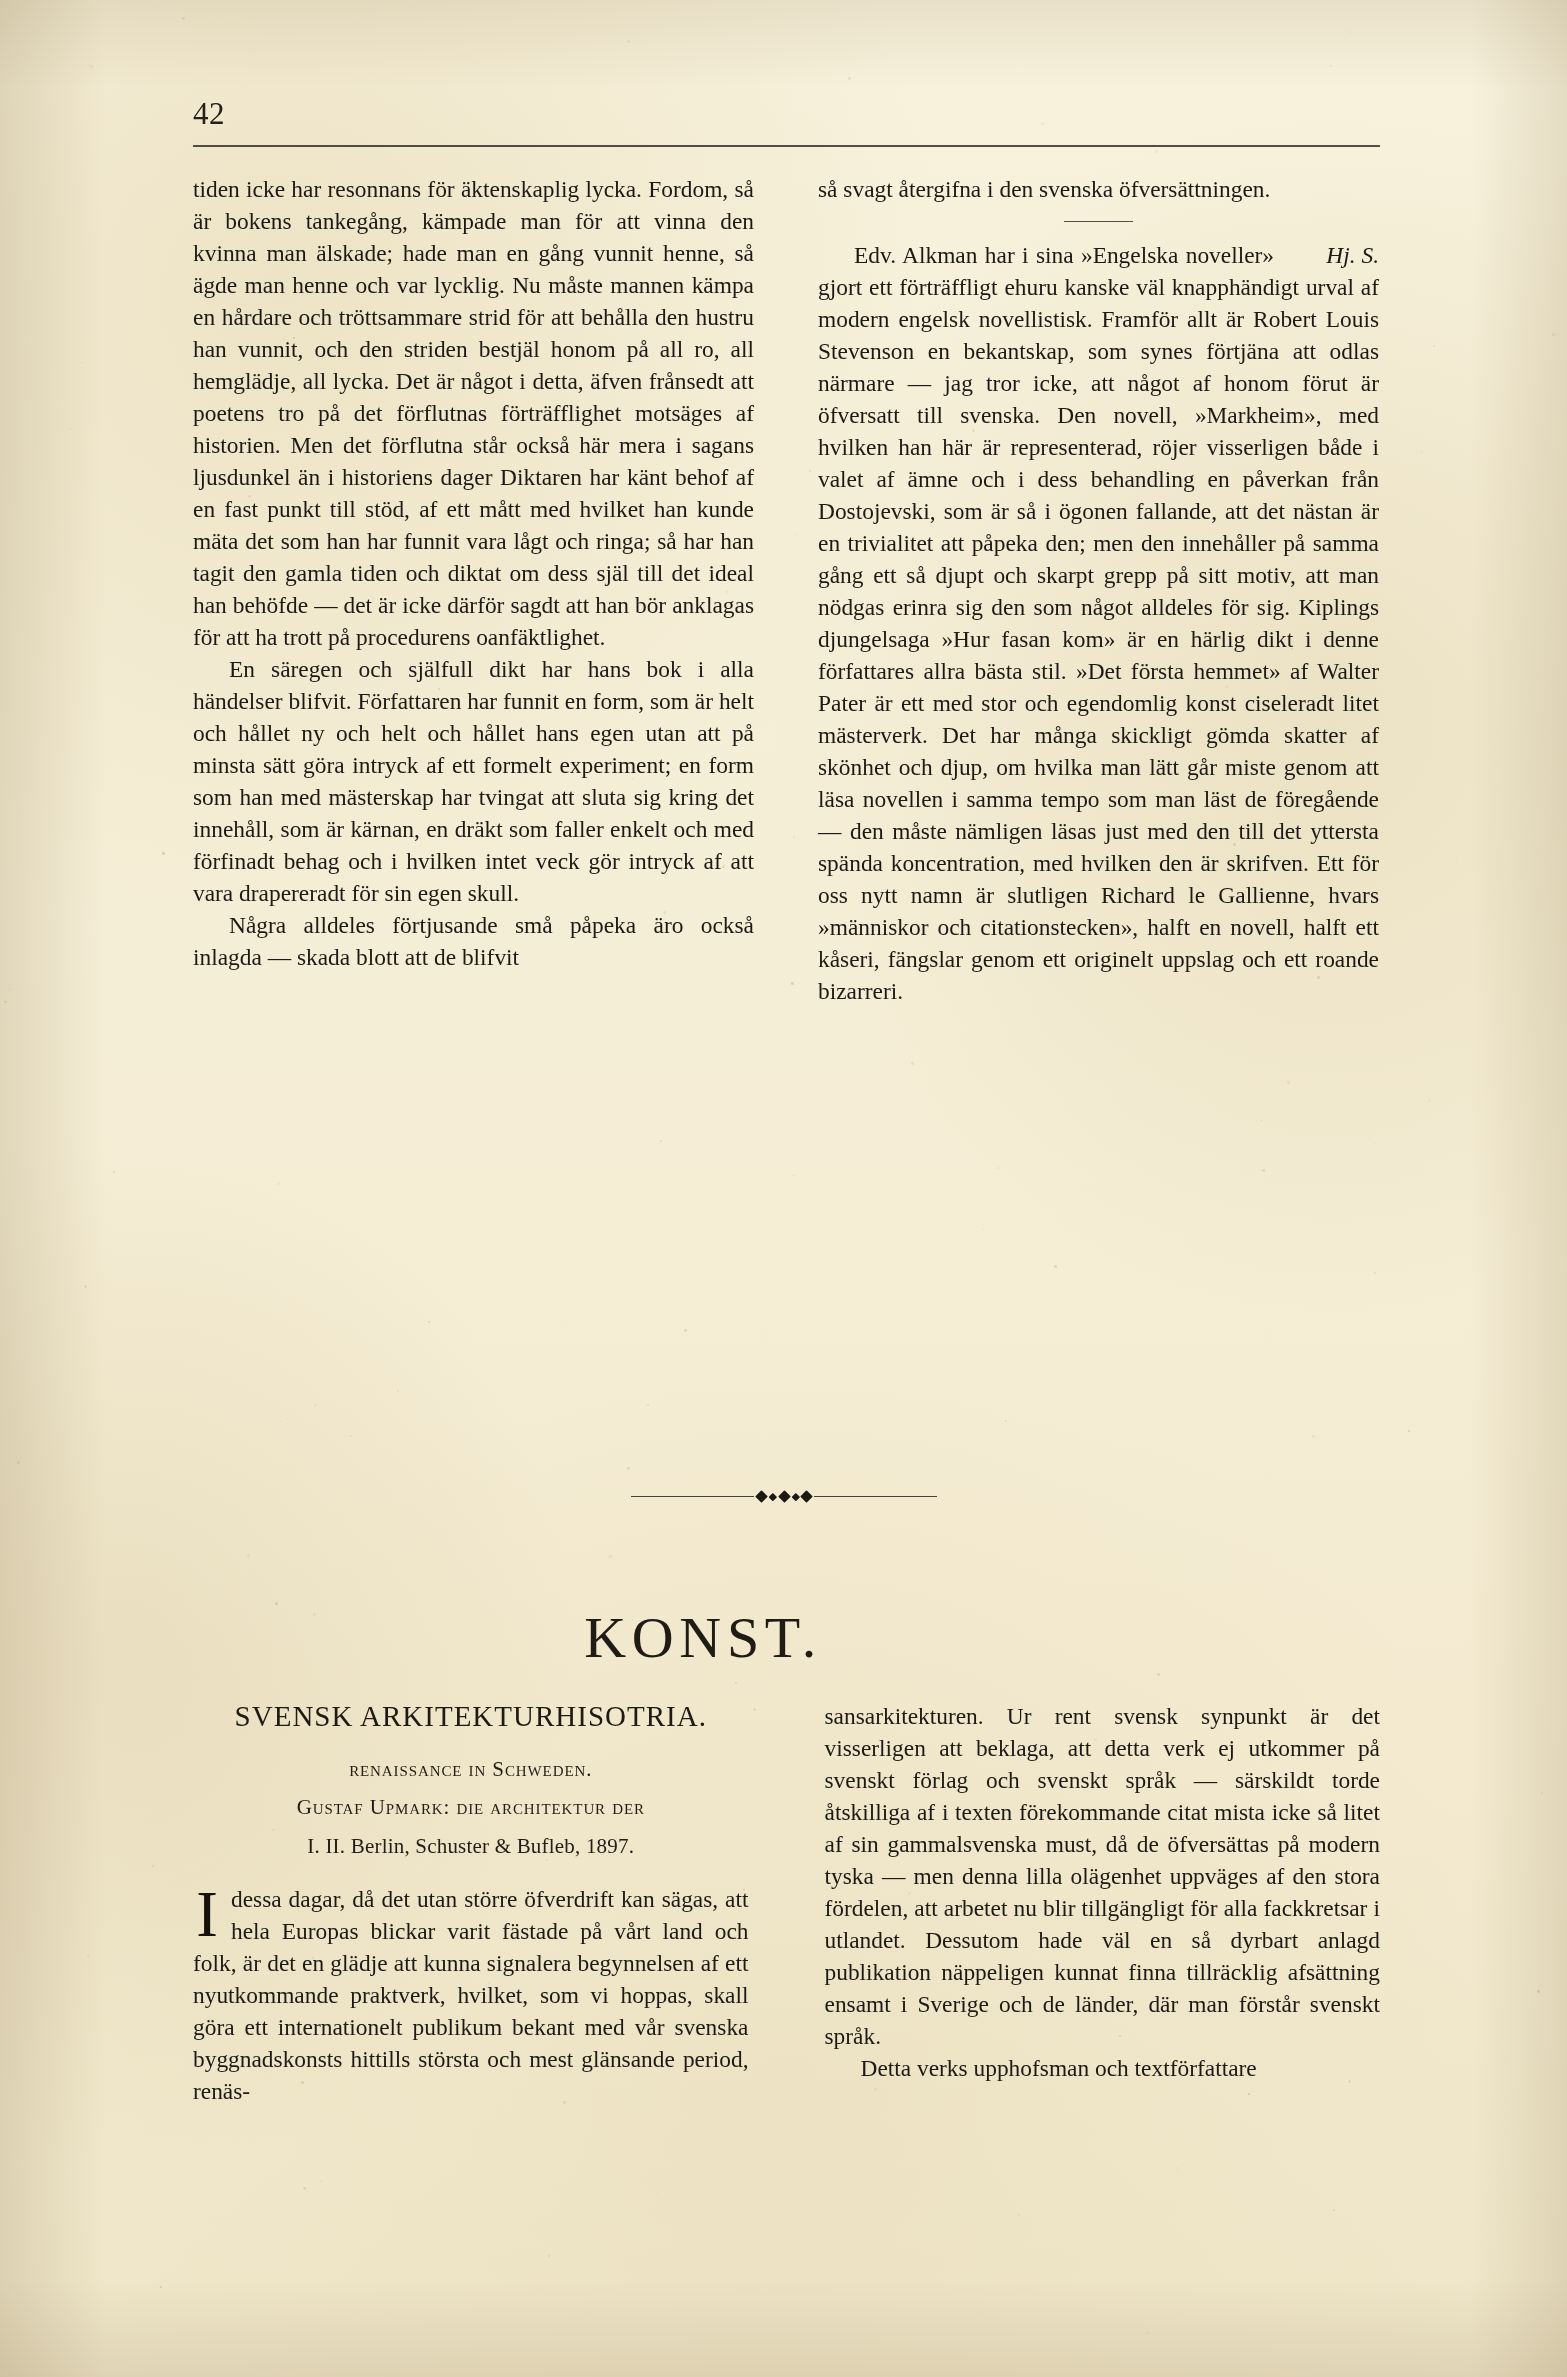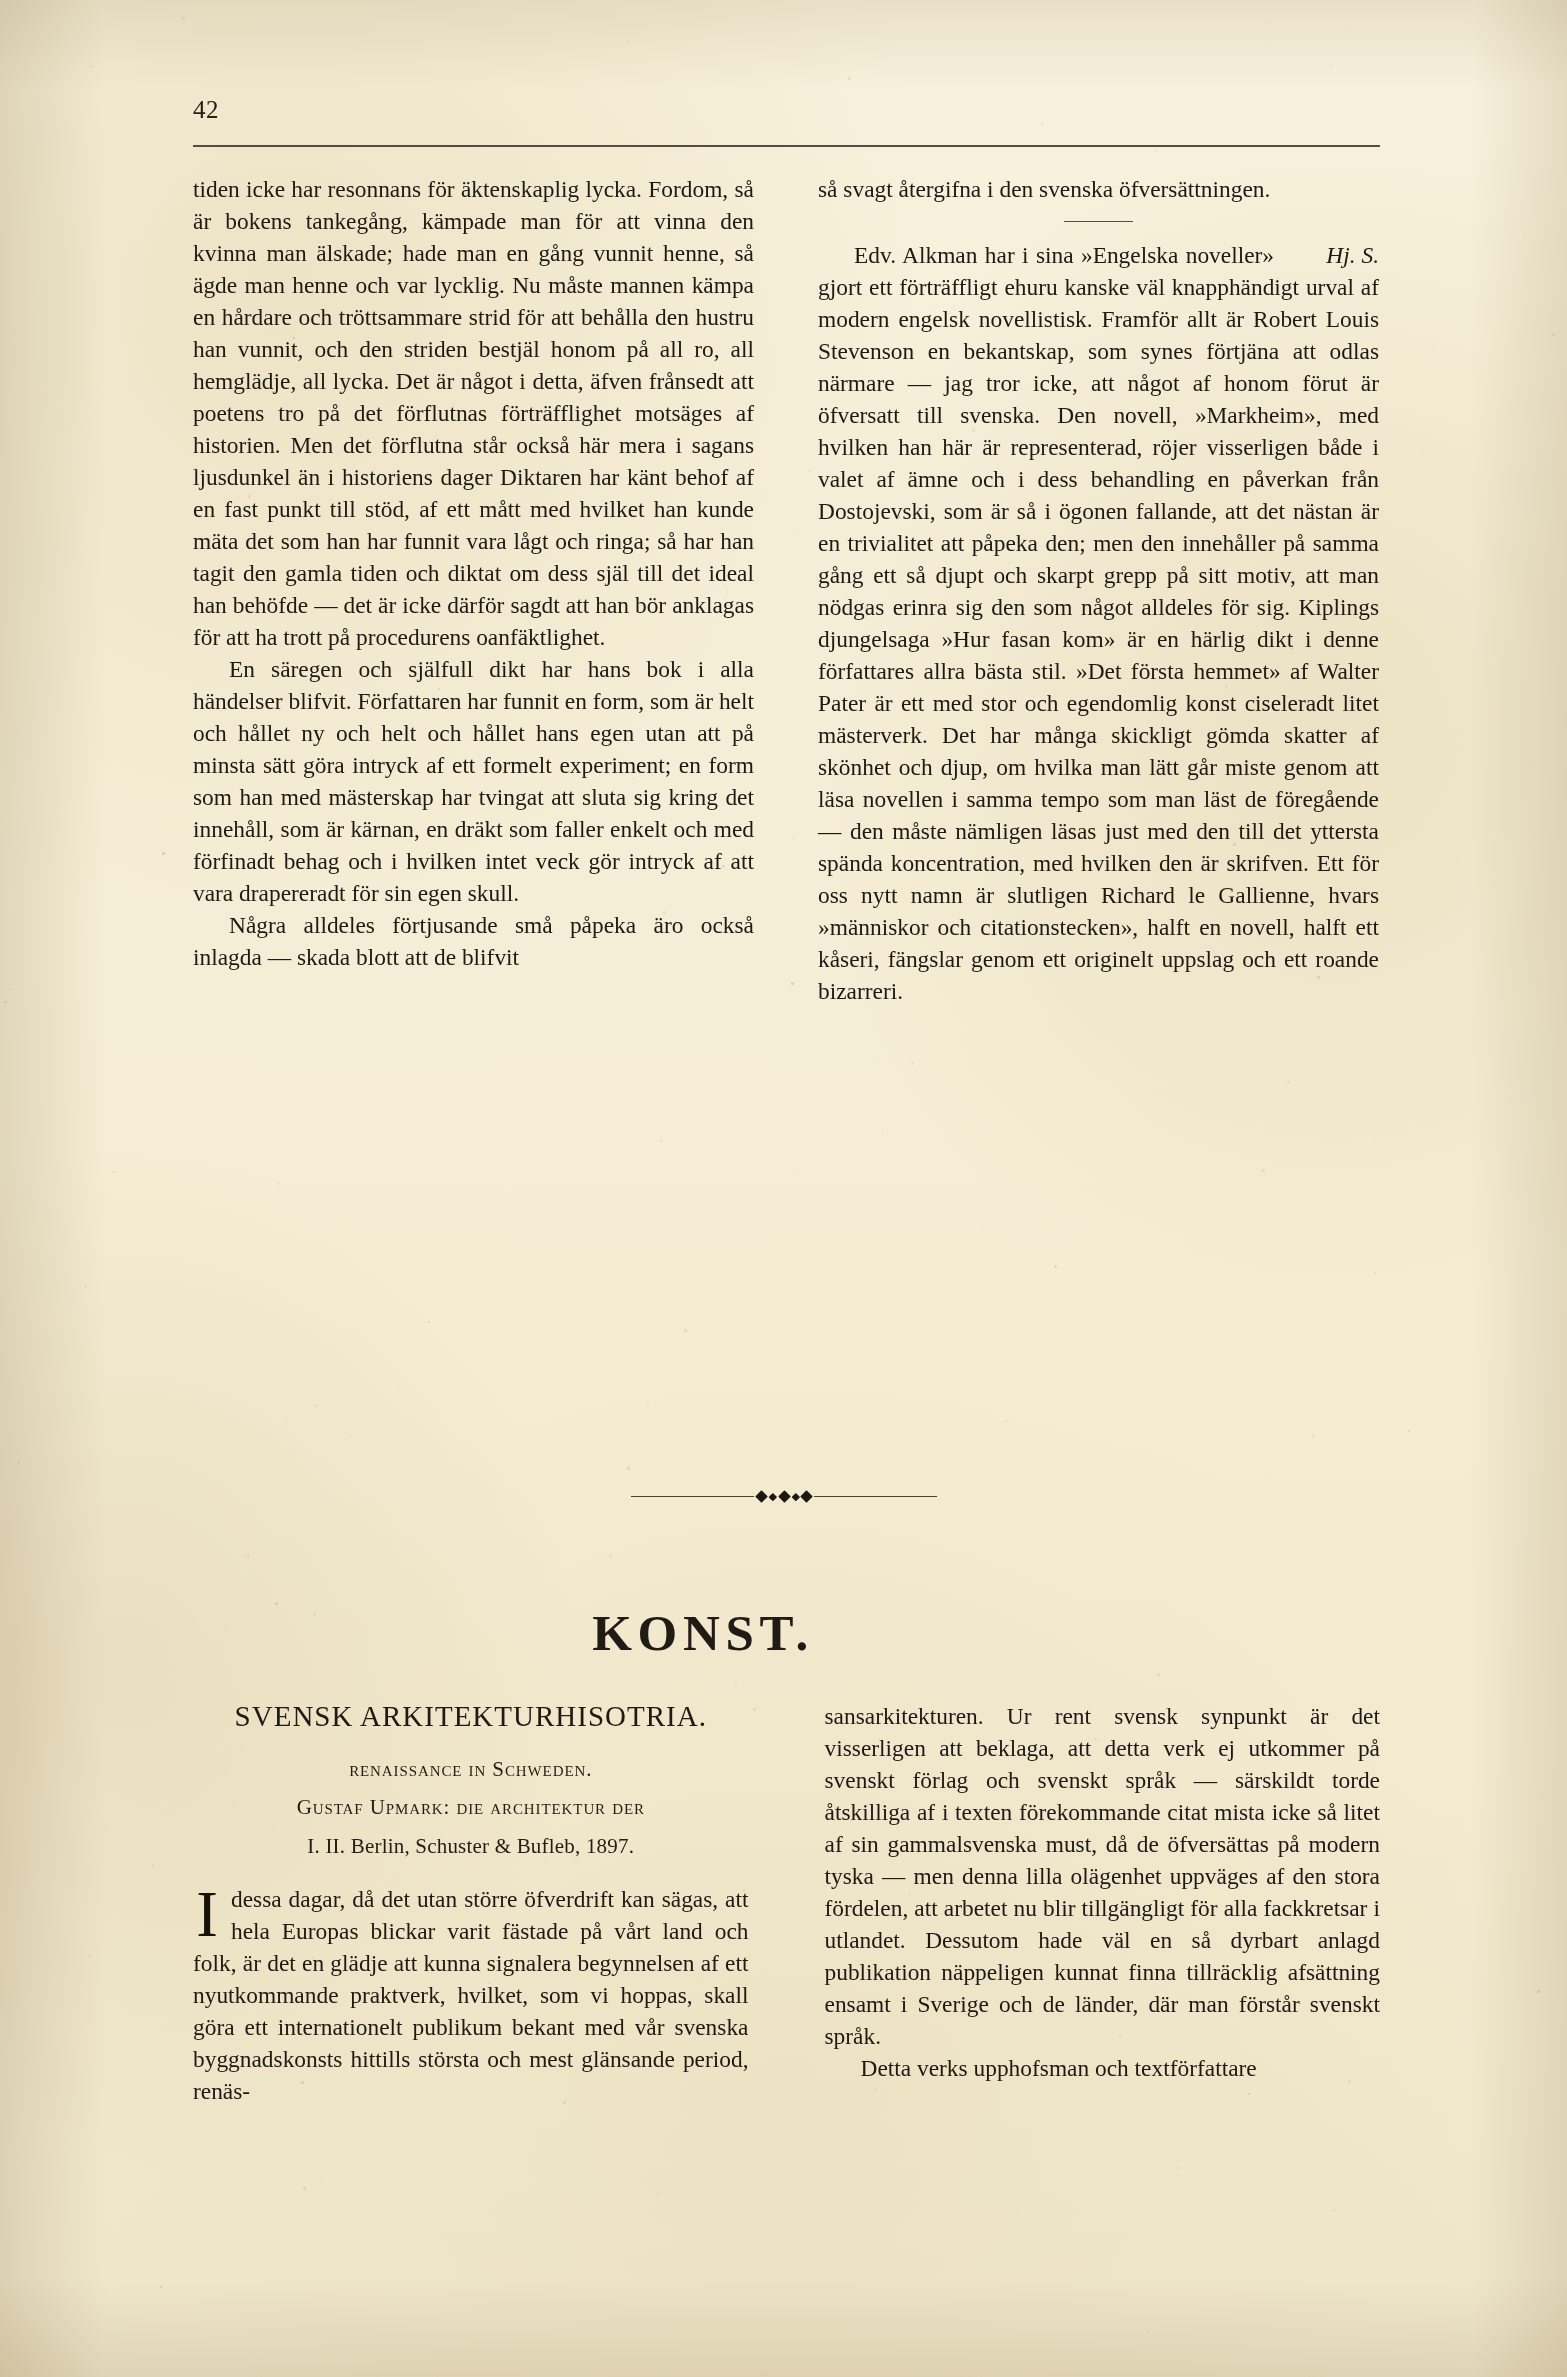--- a/index.html
+++ b/index.html
@@ -51,21 +51,21 @@
     position: absolute;
     left: 193px;
     top: 96px;
     width: 1185px;
     height: 41px;
   }
   .folio {
     position: absolute;
     left: 0;
     top: 0;
-    font-size: 25px;
+    font-size: 31px;
     letter-spacing: 0.4px;
     color: #24201a;
     text-align: right;
   }
   .head-title {
     position: absolute;
     left: 0;
     top: 6.5px;
     width: 1185px;
     text-align: center;
@@ -155,24 +155,24 @@
     height: 5.7px;
   }
 
   
   .section-title {
     position: absolute;
     left: 0;
     top: 1604px;
     width: 1406px;
     text-align: center;
-    font-size: 51px;
+    font-size: 58px;
     letter-spacing: 5.7px;
     color: #201b15;
-    font-weight: bold;
+    font-weight: normal;
   }
 
   
   .article {
     position: absolute;
     left: 193px;
     top: 1700px;
     width: 1187px;
     display: flex;
     gap: 76px;

